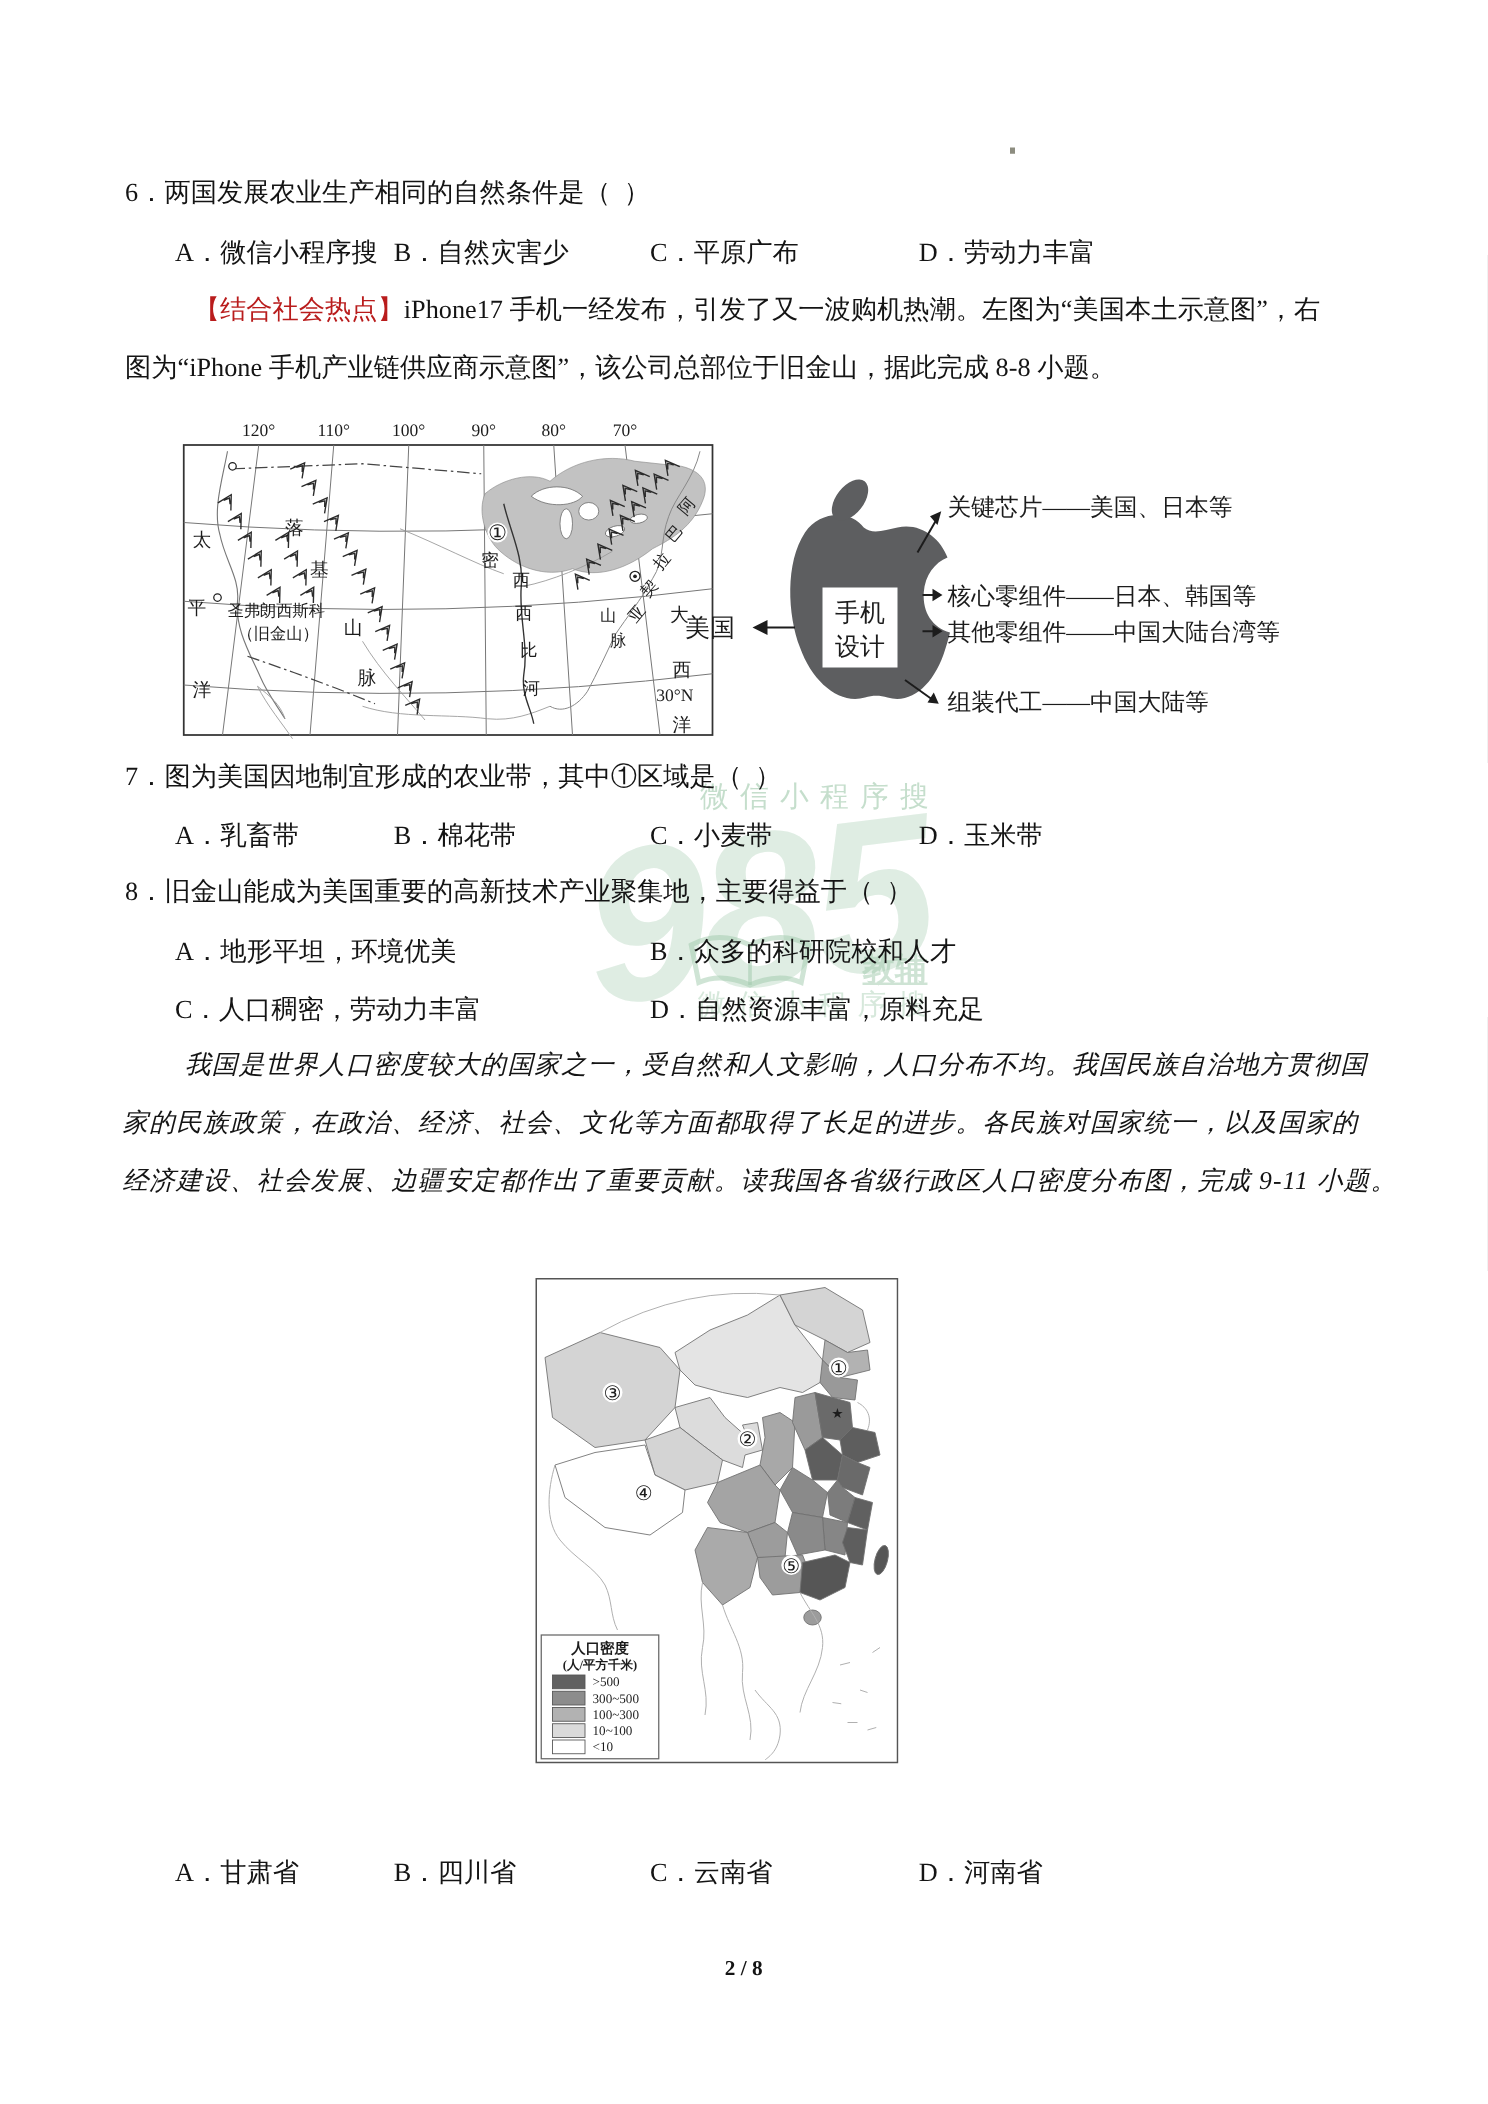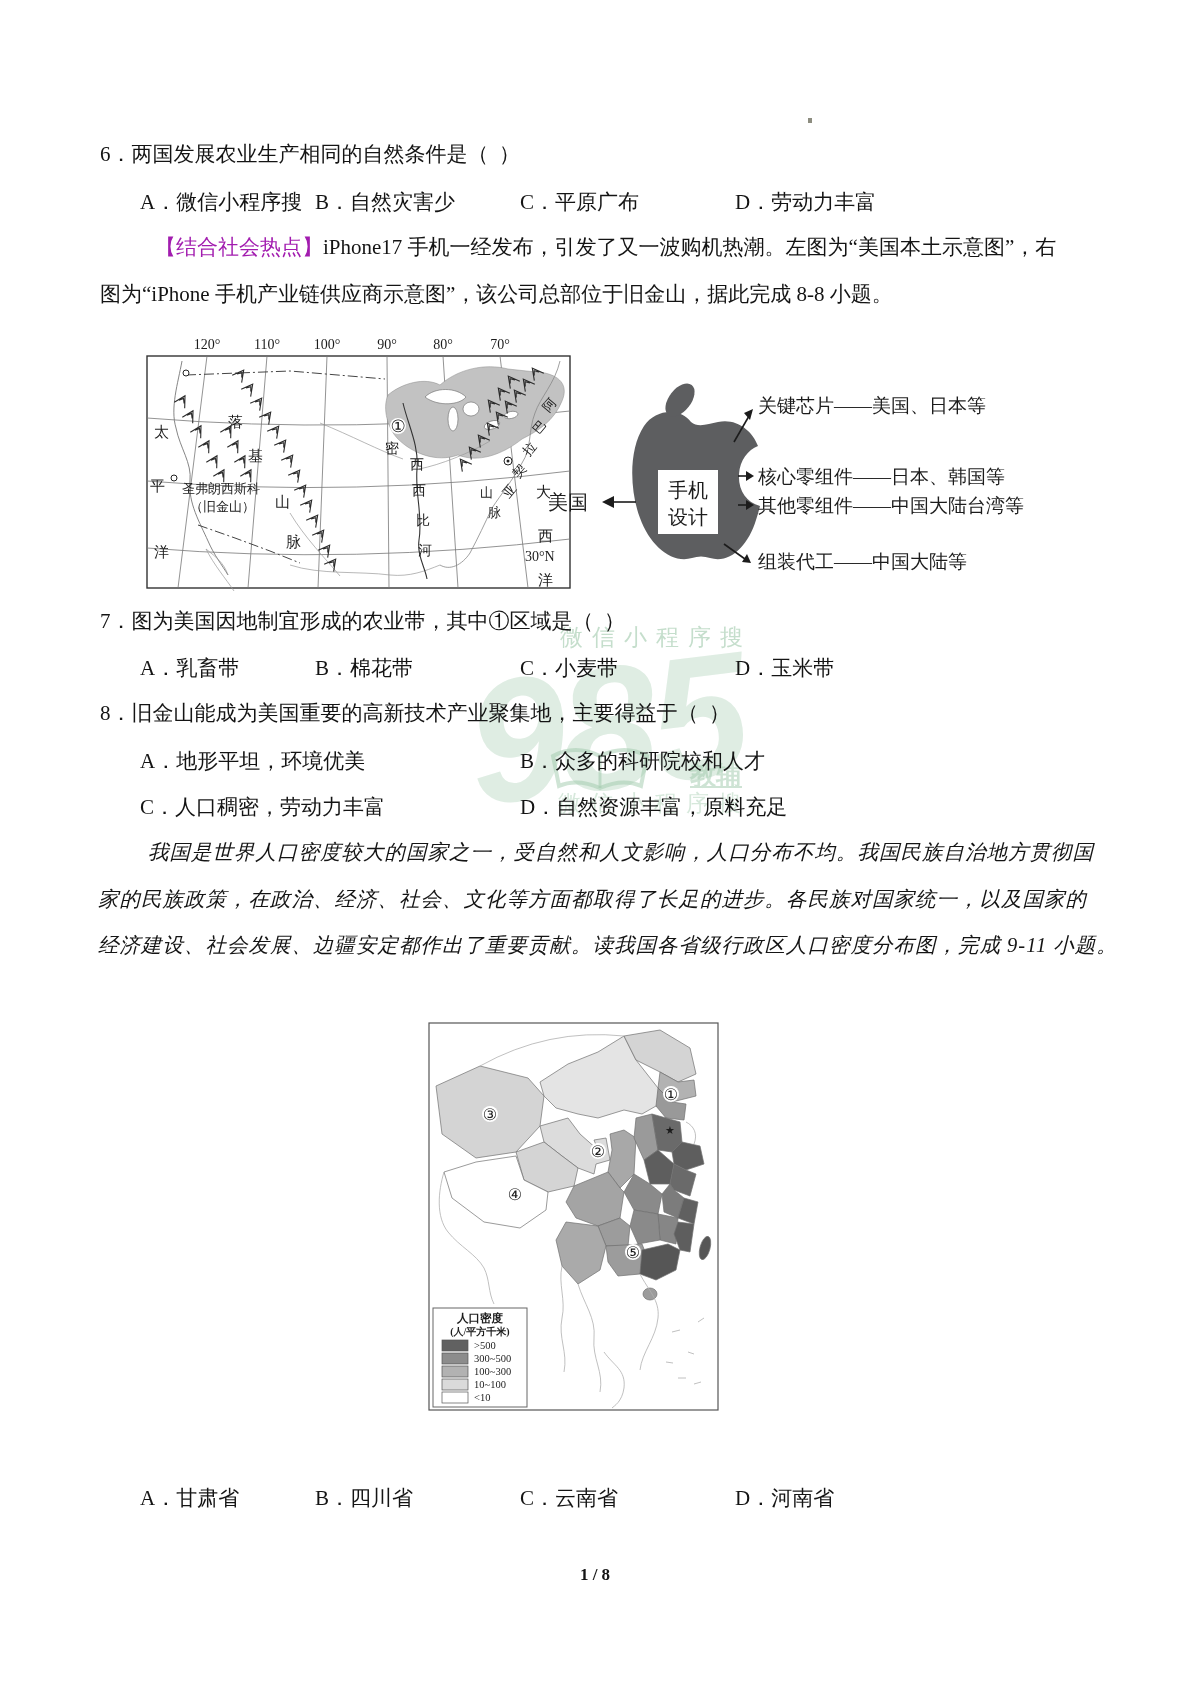--- a/index.html
+++ b/index.html
@@ -1,21 +1,21 @@
 <!DOCTYPE html>
 <html><head>
 <meta charset="utf-8">
 <style>
   html,body{margin:0;padding:0;background:#e8e8e8;}
   .page{position:relative;width:1190px;height:1683px;background:#ffffff;margin:0 auto;
         font-family:"Liberation Serif","DejaVu Serif",serif;color:#141414;overflow:hidden;}
   .t{position:absolute;font-size:21px;line-height:1.25;white-space:pre;z-index:3;}
   .opt{position:absolute;font-size:21px;white-space:pre;z-index:3;}
   .kai{font-style:italic;font-size:20.5px;letter-spacing:1px;}
-  .tag{color:#a21caf;}
+  .tag{color:#b91c1c;}
   .footer{position:absolute;left:0;right:0;text-align:center;font-size:17px;font-weight:bold;z-index:3;}
   .wm{position:absolute;color:#9fc9ab;font-family:"Liberation Sans",sans-serif;z-index:1;}
   .wm-line{font-size:23px;letter-spacing:9px;opacity:.6;}
   .wm-big{font-size:175px;font-weight:bold;font-style:italic;letter-spacing:-6px;opacity:.33;transform:rotate(-7deg);}
   .wm-small{font-size:26px;font-weight:bold;opacity:.5;text-decoration:underline;}
   .dot{position:absolute;width:4px;height:5px;background:#8d8d80;z-index:3;}
   svg{position:absolute;z-index:2;}
   svg text{font-family:"Liberation Serif","DejaVu Serif",serif;fill:#1c1c1c;}
 </style>
 </head>
@@ -305,15 +305,15 @@
       <rect x="14" y="370" width="26" height="11" stroke="#555" stroke-width="0.7" fill="#ffffff"></rect>
       <text x="46" y="379" font-size="10.5">&lt;10</text>
     </g>
   </svg>
 
   <span class="opt" style="left:140px;top:1484px;">A．甘肃省</span>
   <span class="opt" style="left:315px;top:1484px;">B．四川省</span>
   <span class="opt" style="left:520px;top:1484px;">C．云南省</span>
   <span class="opt" style="left:735px;top:1484px;">D．河南省</span>
 
-  <div class="footer" style="top:1565px;">1 / 8</div>
+  <div class="footer" style="top:1565px;">2 / 8</div>
 
 </div>
 
 </body></html>

